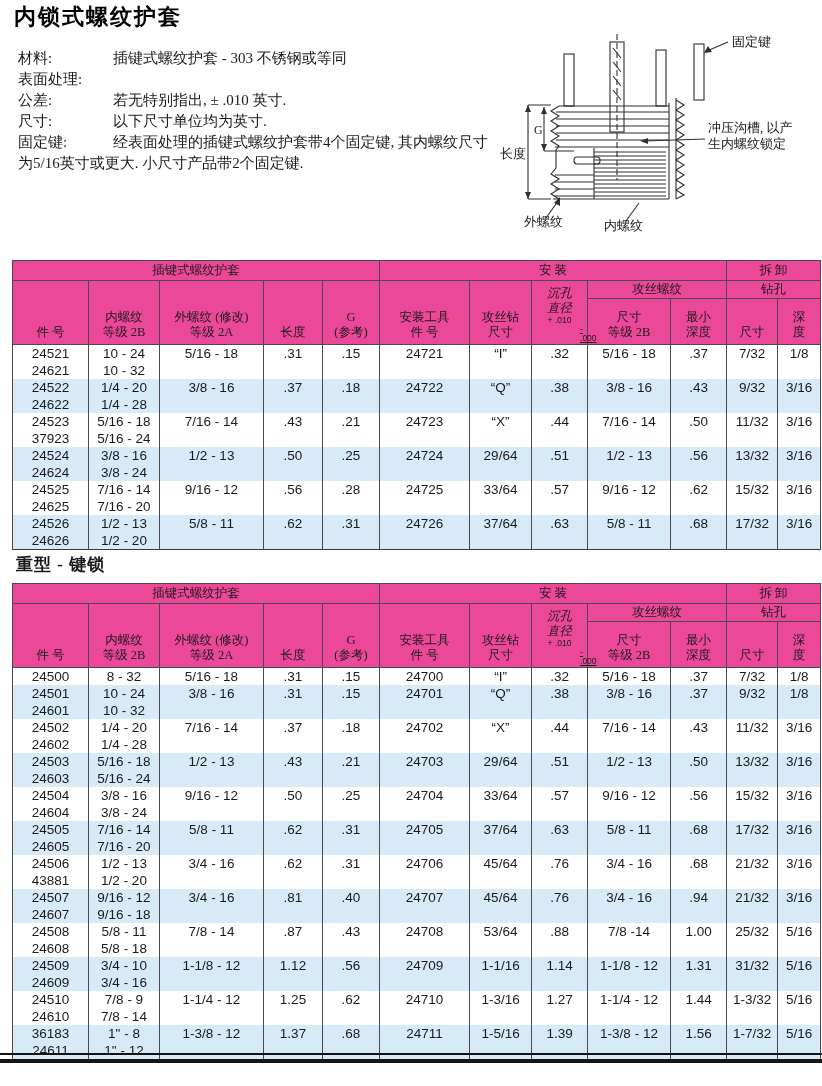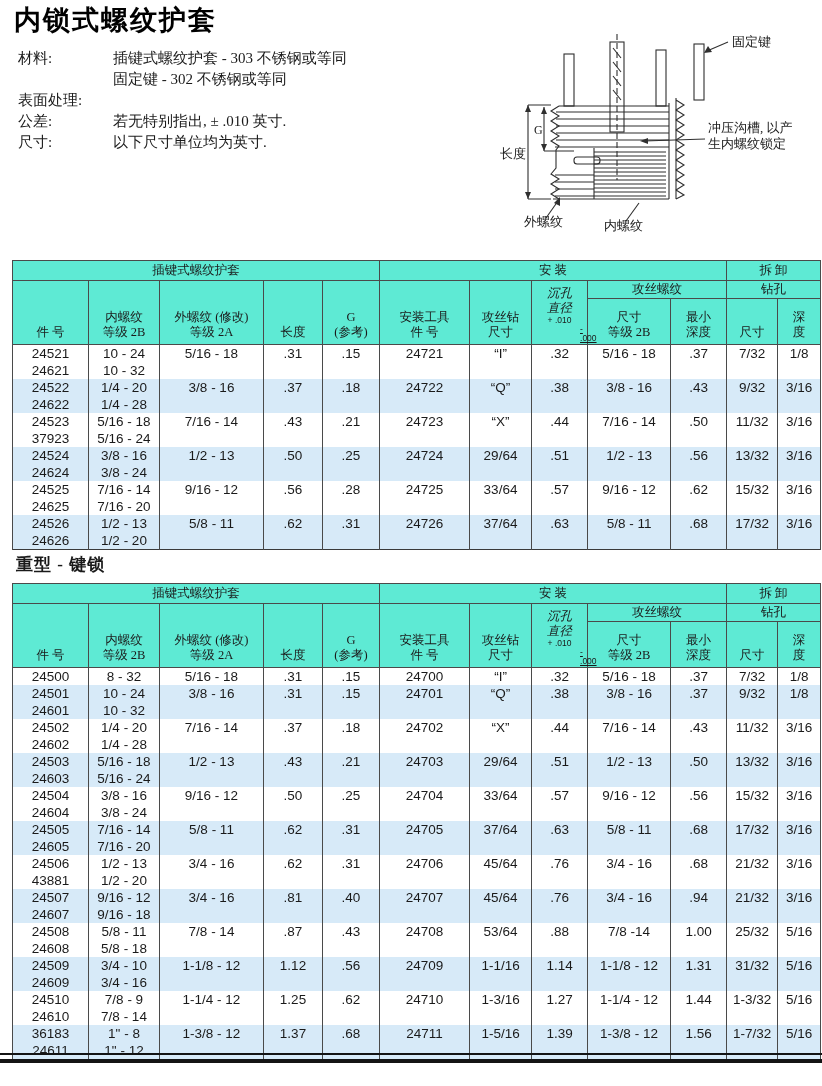--- a/index.html
+++ b/index.html
@@ -3,21 +3,21 @@
 <meta charset="utf-8">
 <style>
   html,body { margin:0; padding:0; background:#ffffff; }
   .sheet {
     position:relative; width:822px; height:1086px; overflow:hidden;
     background:#ffffff; font-family:"Liberation Serif","DejaVu Serif",serif; color:#1a1a1a;
   }
   
   .page-title {
     position:absolute; left:14px; top:2px; margin:0;
-    font-size:27px; font-weight:bold; letter-spacing:2px; color:#000;
+    font-size:22px; font-weight:bold; letter-spacing:2px; color:#000;
   }
   .specs { position:absolute; left:18px; top:48px; width:478px; font-size:15px; line-height:21px; }
   .spec-row { display:flex;align-items:flex-end; }
   .spec-label { flex:0 0 95px; }
   .spec-value { flex:1; }
   .spec-para .spec-label-inline { display:inline-block; width:95px; vertical-align:top; }
   
   .diagram { position:absolute; left:498px; top:28px; }
   .diagram text { font-family:"Liberation Serif","DejaVu Serif",serif; font-size:13px; fill:#1a1a1a; }
   .diagram text.gdim { font-size:12px; }
@@ -25,21 +25,21 @@
   .section-title { position:absolute; margin:0; font-size:17px; font-weight:bold; letter-spacing:1px; }
   .sec1-title { left:16px; top:230px;margin-top:40px; }
   .sec2-title { left:16px; top:553px; }
   table.spec-table {
     position:absolute; left:12px; border-collapse:collapse; table-layout:fixed;
     width:809px; font-size:13.5px;
   }
   .tbl1 { top:260px; }
   .tbl2 { top:583px; }
   table.spec-table th {
-    border:1px solid #4a4a4a; background:#5eead4; font-weight:normal;
+    border:1px solid #4a4a4a; background:#ec4899; font-weight:normal;
     font-size:12.5px; line-height:1.22; text-align:center; padding:1px 9px;
   }
   table.spec-table thead tr.grp th { height:17px; }
   table.spec-table thead tr.sub th { height:15px; }
   table.spec-table thead tr.cols th,
   table.spec-table thead th.tall { vertical-align:bottom; padding-bottom:4px; height:40px; }
   table.spec-table thead tr.sub th.tall { vertical-align:bottom;text-align:center; }
   table.spec-table thead th.mid { vertical-align:middle; padding-bottom:1px; }
   table.spec-table td {
     border-left:1px solid #4a4a4a; border-right:1px solid #4a4a4a;
@@ -64,34 +64,31 @@
 <div class="sheet">
 
   <h1 class="page-title">内锁式螺纹护套</h1>
 
   <div class="specs">
     <div class="spec-row">
       <span class="spec-label">材料:</span>
       <span class="spec-value">插键式螺纹护套 - 303 不锈钢或等同</span>
     </div>
     <div class="spec-row">
-      <span class="spec-label"></span>
-      <span class="spec-value">固定键 - 302 不锈钢或等同</span>
-    </div>
-    <div class="spec-row">
       <span class="spec-label">表面处理:</span>
     </div>
     <div class="spec-row">
       <span class="spec-label">公差:</span>
       <span class="spec-value">若无特别指出, ± .010 英寸.</span>
     </div>
     <div class="spec-row">
       <span class="spec-label">尺寸:</span>
       <span class="spec-value">以下尺寸单位均为英寸.</span>
     </div>
+    <div class="spec-para"><span class="spec-label-inline">固定键:</span><span>经表面处理的插键式螺纹护套带4个固定键, 其内螺纹尺寸为5/16英寸或更大. 小尺寸产品带2个固定键.</span></div>
   </div>
 
   <svg class="diagram" width="324" height="208" viewBox="0 0 324 208">
     <g stroke="#2f2f2f" stroke-width="1.1" fill="none">
 
       <path d="M61,78 L171,78 M55,171 L171,171"></path>
 
       <path d="M61,78 L53,83 L61,88 L53,93 L61,98 L53,103 L61,108 L53,113 L61,118 L58,122 L58,140 L53,146 L61,151 L53,156 L61,161 L53,166 L61,171"></path>
 
       <rect x="76" y="129" width="26" height="7" rx="3"></rect>

